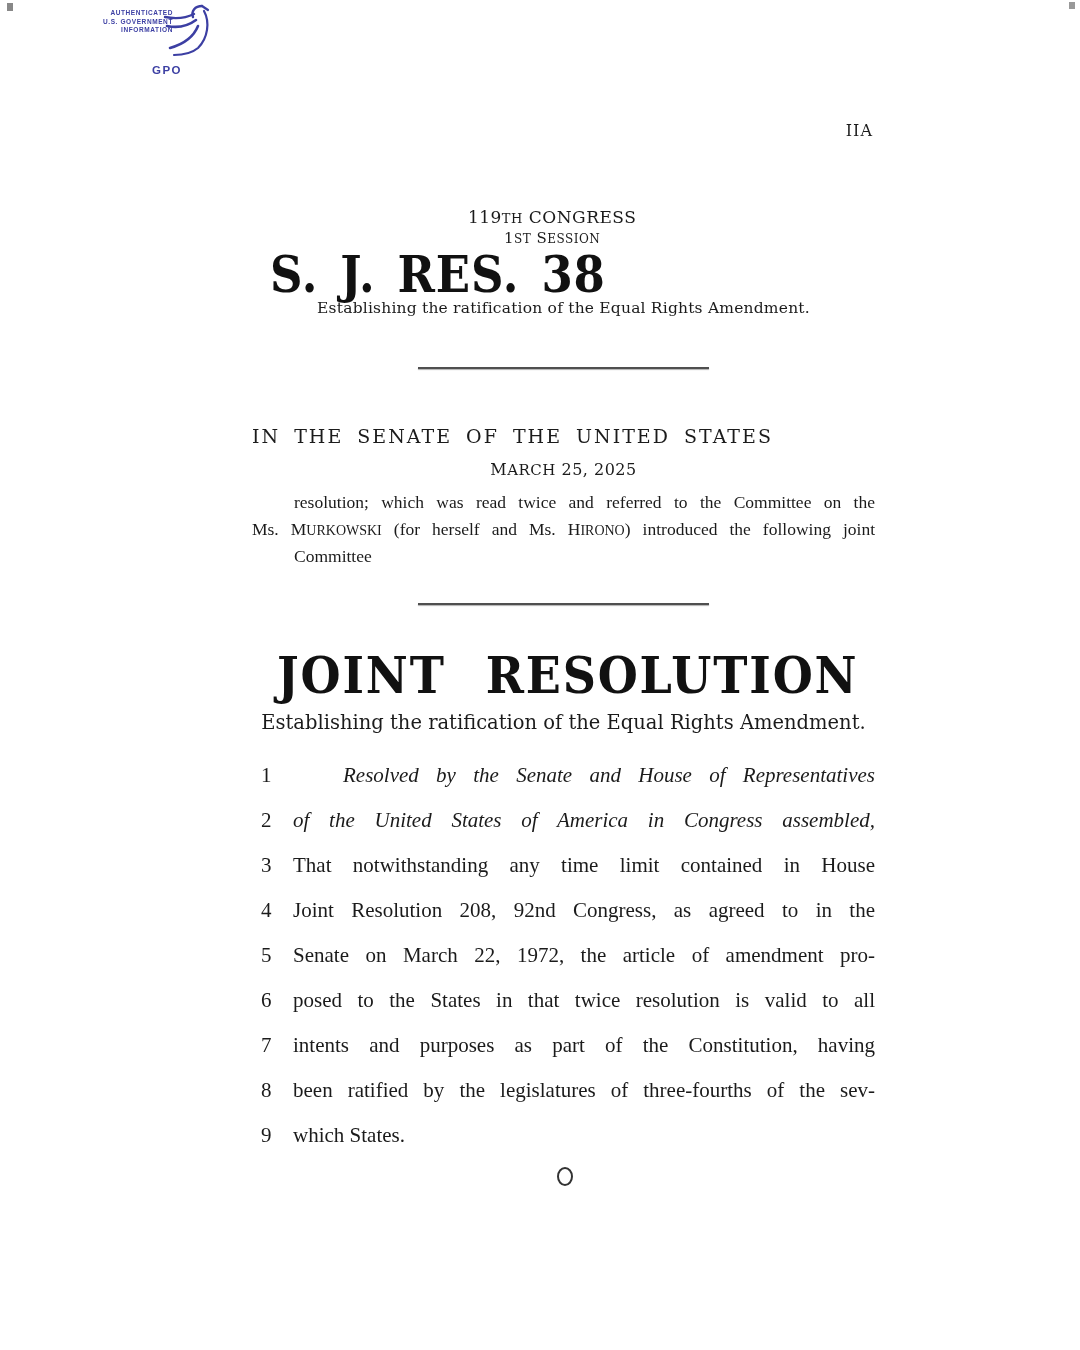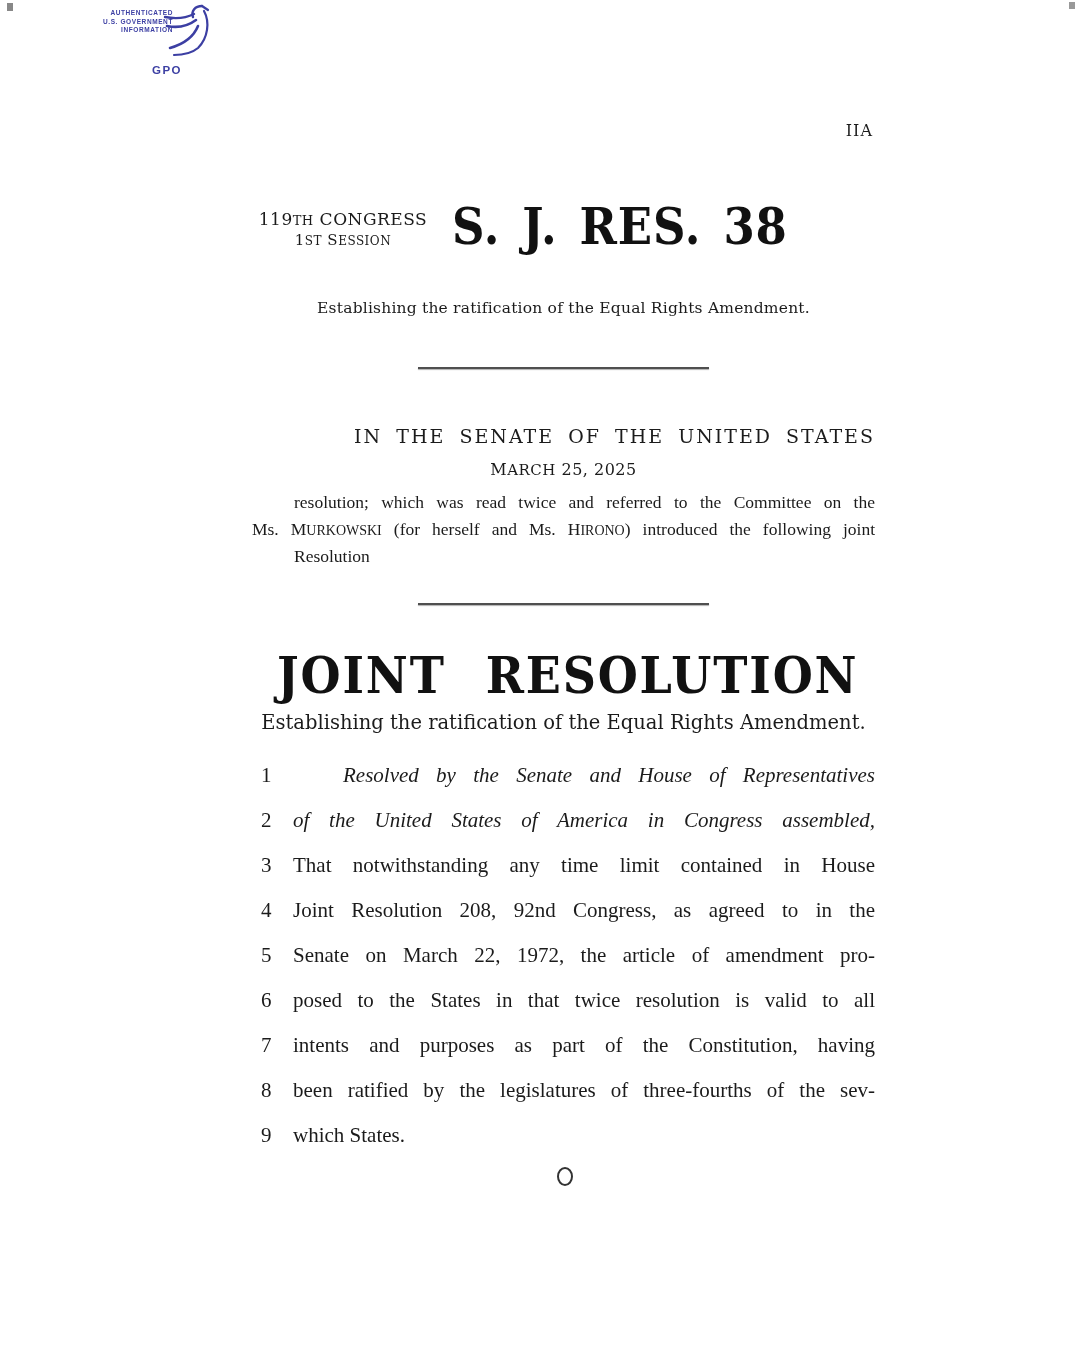--- a/index.html
+++ b/index.html
@@ -15,36 +15,36 @@
   .gpo-text{position:absolute;left:0;top:7px;width:78px;text-align:right;
             font-size:6.5px;line-height:8.5px;letter-spacing:.6px;font-weight:bold;}
   .gpo-word{position:absolute;left:57px;top:34px;font-size:11.5px;font-weight:bold;letter-spacing:1.5px;margin-top:28px;}
   .gpo-eagle{position:absolute;left:64px;top:0;}
 
   .content{position:absolute;left:229px;top:0;width:623px;height:1026px;margin-left:23px;}
   .iia{position:absolute;top:121px;right:2px;font-size:16px;letter-spacing:1px;
        font-family:"DejaVu Serif",serif;}
 
   
-  .bill-header{position:absolute;left:0;top:201px;display:flex;align-items:center;}
+  .bill-header{position:absolute;left:0;top:201px;display:flex;align-items:flex-end;flex-direction:column;}
   .congress{width:182px;text-align:center;font-family:"DejaVu Serif",serif;padding-top:6px;}
   .congress .l1{font-size:17px;line-height:20px;letter-spacing:.5px;}
   .congress .l2{font-size:15px;line-height:19px;letter-spacing:.5px;}
   .sm1{font-size:13px;} .sm2{font-size:12px;}
   .billnum{margin-left:18px;font-family:"DejaVu Serif",serif;font-weight:bold;font-size:50px;
            line-height:52px;letter-spacing:1px;word-spacing:6px;transform:scaleX(.9);
            transform-origin:left top;white-space:nowrap;color:#111;}
 
   .official-title{position:absolute;top:299px;width:100%;text-align:center;
                   font-family:"DejaVu Serif",serif;font-size:15.5px;letter-spacing:.2px;white-space:nowrap;}
 
   .rule{position:absolute;left:166px;width:291px;height:2px;background:#4f4f4f;box-shadow:0 1px 1px rgba(80,80,80,.45);}
   .rule.top{top:367px;} .rule.bottom{top:603px;}
 
-  .senate-caption{position:absolute;top:425px;width:100%;text-align:right;
+  .senate-caption{position:absolute;top:425px;width:100%;text-align:left;
                   font-family:"DejaVu Serif",serif;font-size:19px;letter-spacing:2px;word-spacing:6px;white-space:nowrap;}
   .intro-date{position:absolute;top:460px;width:100%;text-align:center;
               font-family:"DejaVu Serif",serif;font-size:16px;letter-spacing:.5px;}
   .intro-date .smc{font-size:15px;}
 
   
   .sponsor{position:absolute;top:489px;width:623px;font-size:17.5px;line-height:27px;}
   .sponsor .smc{font-size:14px;}
   .sline{display:block;}
   .sline.ind{margin-left:42px;width:581px;}
@@ -113,21 +113,21 @@
 
     <div class="rule top"></div>
 
     <div class="senate-caption">IN THE SENATE OF THE UNITED STATES</div>
 
     <div class="intro-date"><span>M</span><span class="smc">ARCH</span><span> 25, 2025</span></div>
 
     <div class="sponsor">
       <span class="sline ind just">resolution; which was read twice and referred to the Committee on the</span>
       <span class="sline just"><span>Ms. M</span><span class="smc">URKOWSKI</span><span> (for herself and Ms. H</span><span class="smc">IRONO</span><span>) introduced the following joint</span></span>
-      <span class="sline ind">Resolution</span>
+      <span class="sline ind">Committee</span>
     </div>
 
     <div class="rule bottom"></div>
 
     <div class="jr-heading">JOINT RESOLUTION</div>
 
     <div class="res-title">Establishing the ratification of the Equal Rights Amendment.</div>
 
     <div class="body-lines">
         <div class="bline just">

